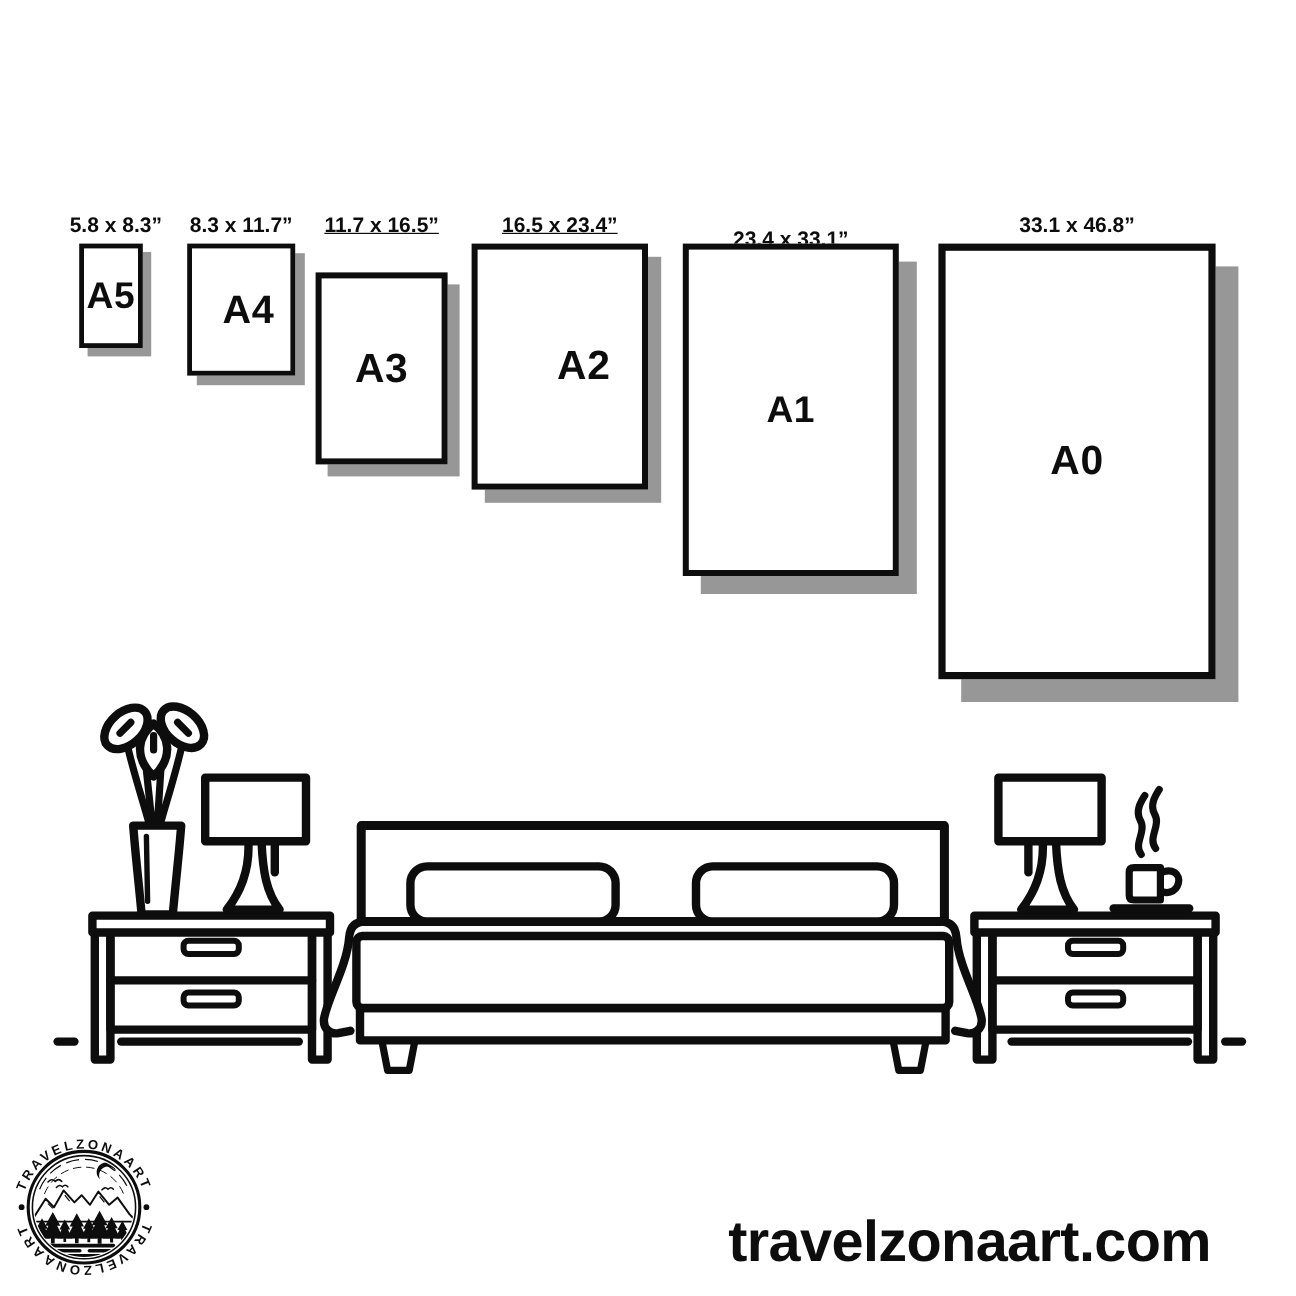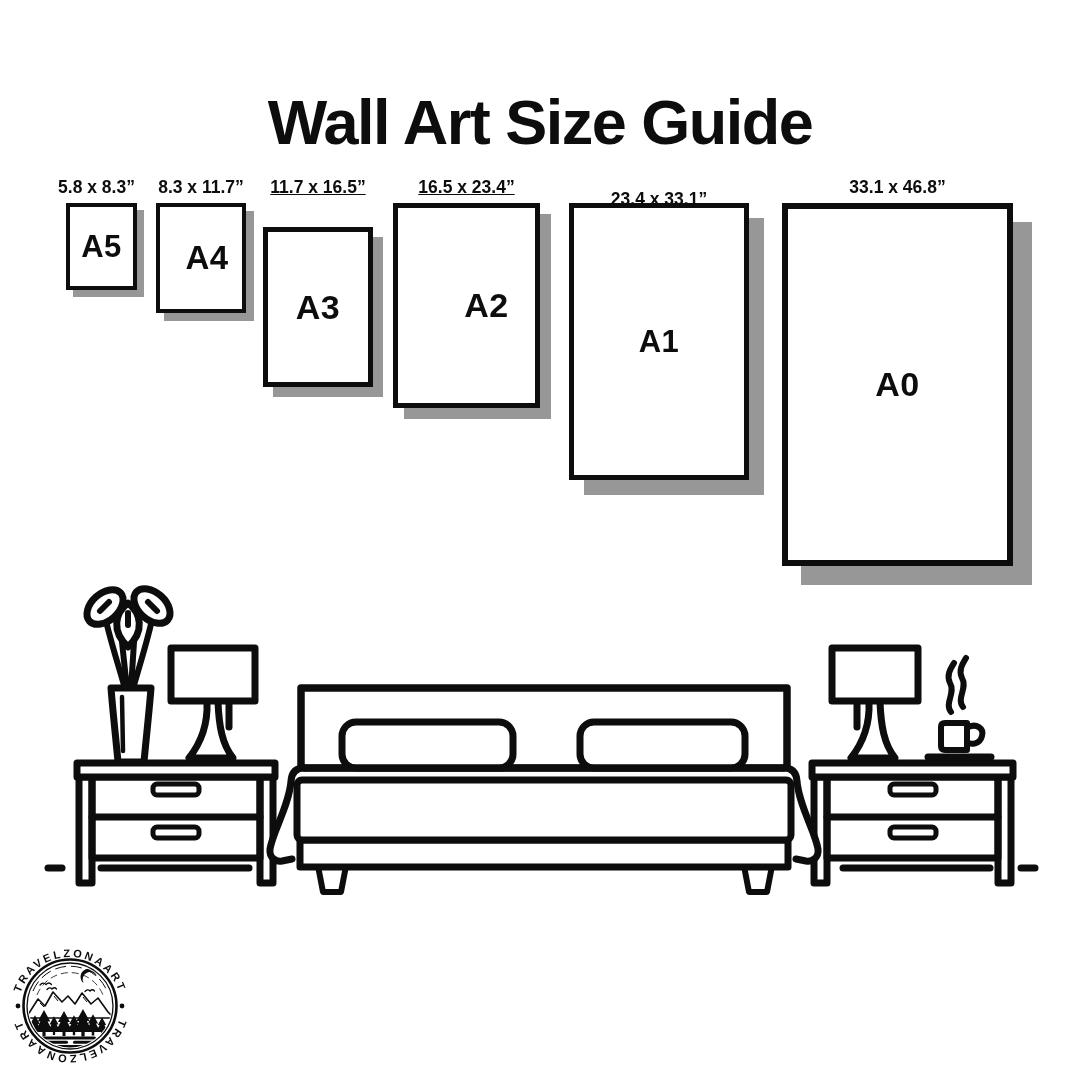--- a/index.html
+++ b/index.html
@@ -15,25 +15,24 @@
   .scene-svg,.logo-svg{position:absolute;}
   .scene-svg{left:0;top:0;}
   .website{position:absolute;top:1008px;left:592px;width:432px;text-align:center;
            font-size:48px;font-weight:800;letter-spacing:-0.5px;}
 </style>
 </head>
 <body>
 
 <div class="canvas">
 
-  <h1 class="title">Wall Art Size Guide</h1>
 
   <div id="paper-row">
       <div class="dim-label" style="left: 96.5px; top: 177px;">5.8 x 8.3”</div>
-      <div class="paper" style="left: 66px; top: 203px; width: 71px; height: 87px; border: 4px solid rgb(13, 13, 13); box-shadow: rgb(151, 151, 151) 7px 7px 0px;">
+      <div class="paper" style="left: 66px; top: 203px; width: 53px; height: 87px; border: 4px solid rgb(13, 13, 13); box-shadow: rgb(151, 151, 151) 7px 7px 0px;">
         <span class="size-letter" style="font-size: 31px;">A5</span>
       </div>
       <div class="dim-label" style="left: 201px; top: 177px;">8.3 x 11.7”</div>
       <div class="paper" style="left: 156px; top: 203px; width: 90px; height: 110px; border: 4px solid rgb(13, 13, 13); box-shadow: rgb(151, 151, 151) 8px 8px 0px; padding-left: 12px;">
         <span class="size-letter" style="font-size: 33px;">A4</span>
       </div>
       <div class="dim-label" style="left: 318px; top: 177px; text-decoration: underline;">11.7 x 16.5”</div>
       <div class="paper" style="left: 263px; top: 203px; width: 110px; height: 160px; border: 5px solid rgb(13, 13, 13); box-shadow: rgb(151, 151, 151) 10px 10px 0px; margin-top: 24px;">
         <span class="size-letter" style="font-size: 34px;">A3</span>
       </div>
@@ -173,13 +172,14 @@
         <rect x="-34" y="30.5" width="60" height="3" rx="1.5"></rect>
         <rect x="-40" y="34.8" width="38" height="3" rx="1.5"></rect>
         <rect x="3" y="34.8" width="31" height="3" rx="1.5"></rect>
         <rect x="-28" y="39.1" width="56" height="3" rx="1.5"></rect>
         <rect x="-36" y="43.4" width="17" height="2.6" rx="1.3"></rect>
         <rect x="-13" y="43.4" width="34" height="2.6" rx="1.3"></rect>
       </g>
     </g>
   </svg>
 
+  <div class="website">travelzonaart.com</div>
 </div>
 
 </body></html>

